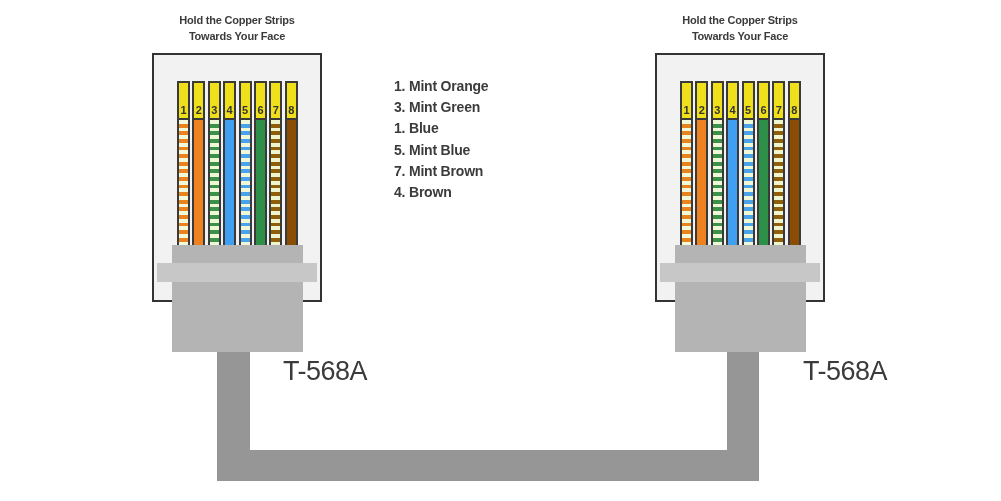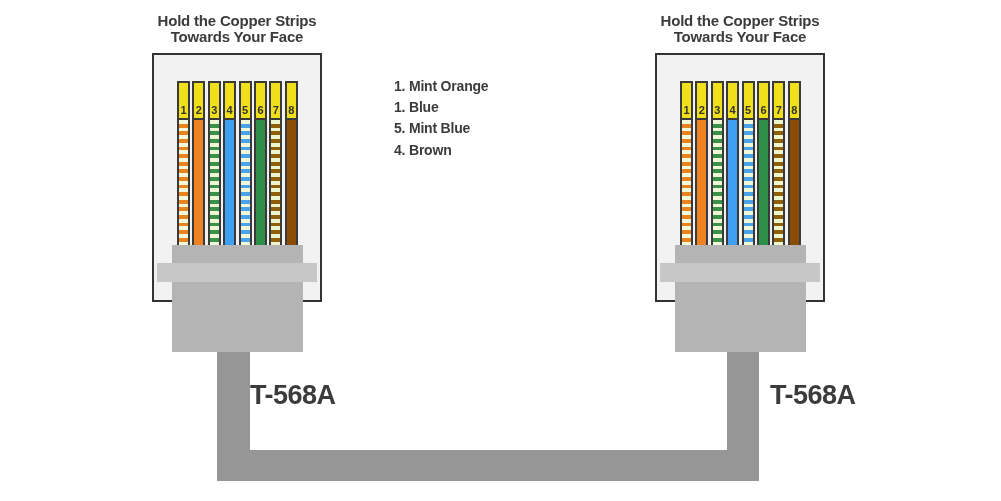--- a/index.html
+++ b/index.html
@@ -3,21 +3,21 @@
 <meta charset="utf-8">
 <style>
   html,body{margin:0;padding:0;background:#ffffff;}
   .canvas{
     position:relative;width:1001px;height:501px;background:var(--bg,#fff);
     font-family:"Liberation Sans",sans-serif;overflow:hidden;
   }
   .connector-group{position:absolute;top:0;width:170px;height:501px;}
   .conn-title{
     position:absolute;left:-25px;top:13px;width:220px;text-align:center;
-    font-size:15px;font-weight:700;line-height:15.5px;color:var(--text,#3b3b3b);
+    font-size:11px;font-weight:700;line-height:15.5px;color:var(--text,#3b3b3b);
     letter-spacing:-0.2px;
   }
   .conn-box{
     position:absolute;left:0;top:53px;width:170px;height:249px;
     background:var(--box-fill,#f2f2f2);border:2px solid var(--box-border,#333);
     box-sizing:border-box;
   }
   .pins{position:absolute;left:25px;top:81px;display:flex;gap:2.4px;}
   .pin-col{width:13px;display:flex;flex-direction:column;}
   .pin{
@@ -27,22 +27,22 @@
   }
   .wire{
     height:125px;box-sizing:border-box;
     border-left:2px solid var(--pin-border,#3a3a3a);border-right:2px solid var(--pin-border,#3a3a3a);
   }
   .block-top{position:absolute;left:20px;top:245px;width:131px;height:18px;background:var(--boot-gray,#b4b4b4);}
   .latch{position:absolute;left:5px;top:263px;width:160px;height:19px;background:var(--latch-gray,#c7c7c7);}
   .boot{position:absolute;left:20px;top:282px;width:131px;height:70px;background:var(--boot-gray,#b4b4b4);}
   .cable{position:absolute;background:var(--cable-gray,#969696);}
   .std-label{
-    position:absolute;top:380px;width:150px;text-align:left;
-    font-size:27px;font-weight:700;color:var(--text,#3b3b3b);letter-spacing:-0.5px;
+    position:absolute;top:356px;width:150px;text-align:center;
+    font-size:27px;font-weight:400;color:var(--text,#3b3b3b);letter-spacing:-0.5px;
   }
   .legend{
     position:absolute;left:394px;top:76px;
     font-size:14px;font-weight:700;line-height:21.2px;color:var(--text,#3b3b3b);
     letter-spacing:-0.2px;
   }
 </style>
 </head>
 <body>
 
@@ -133,22 +133,24 @@
           <div class="wire" style="background: rgb(138, 77, 3);"></div>
         </div>
       </div>
     <div class="block-top"></div>
     <div class="latch"></div>
     <div class="boot"></div>
   </div>
 
   <div class="legend">
       <div>1. Mint Orange</div>
+      <div>3. Mint Green</div>
       <div>1. Blue</div>
       <div>5. Mint Blue</div>
+      <div>7. Mint Brown</div>
       <div>4. Brown</div>
     </div>
 
   <div class="cable" style="left:217px;top:352px;width:33px;height:129px"></div>
   <div class="cable" style="left:727px;top:352px;width:32px;height:129px"></div>
   <div class="cable" style="left:217px;top:450px;width:542px;height:31px"></div>
 
   <div class="std-label" style="left:250px">T-568A</div>
   <div class="std-label" style="left:770px">T-568A</div>
 

